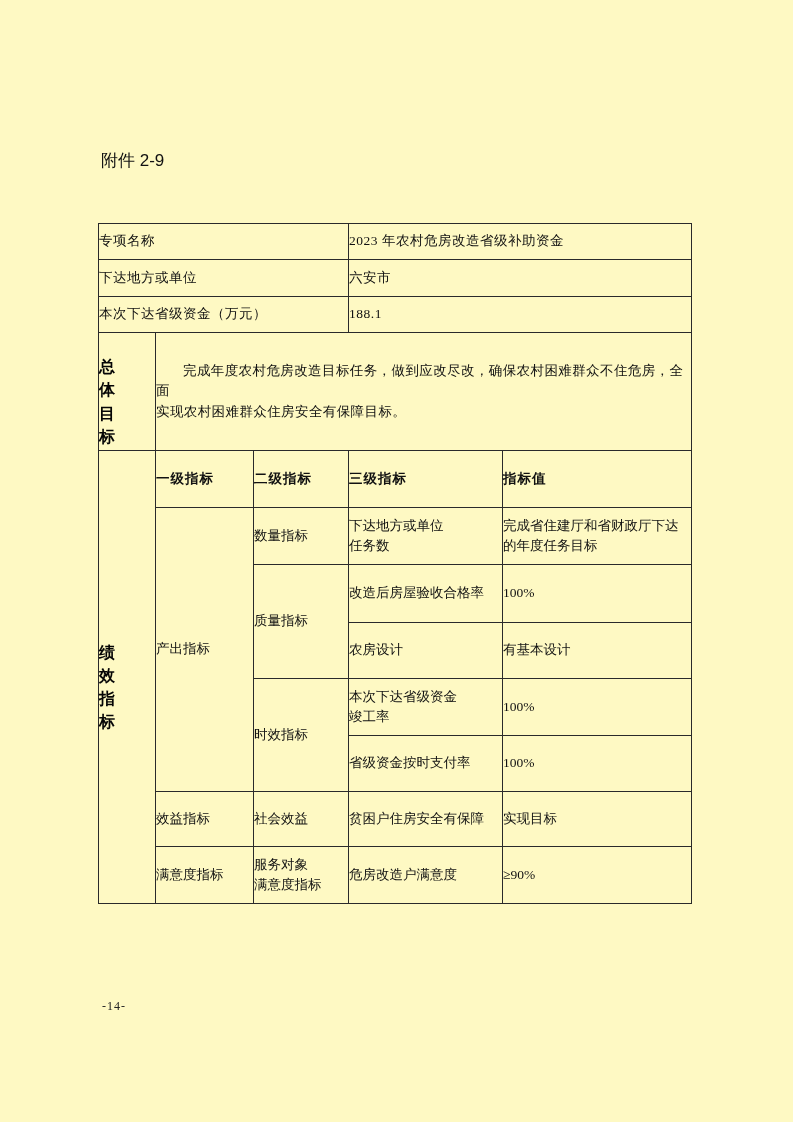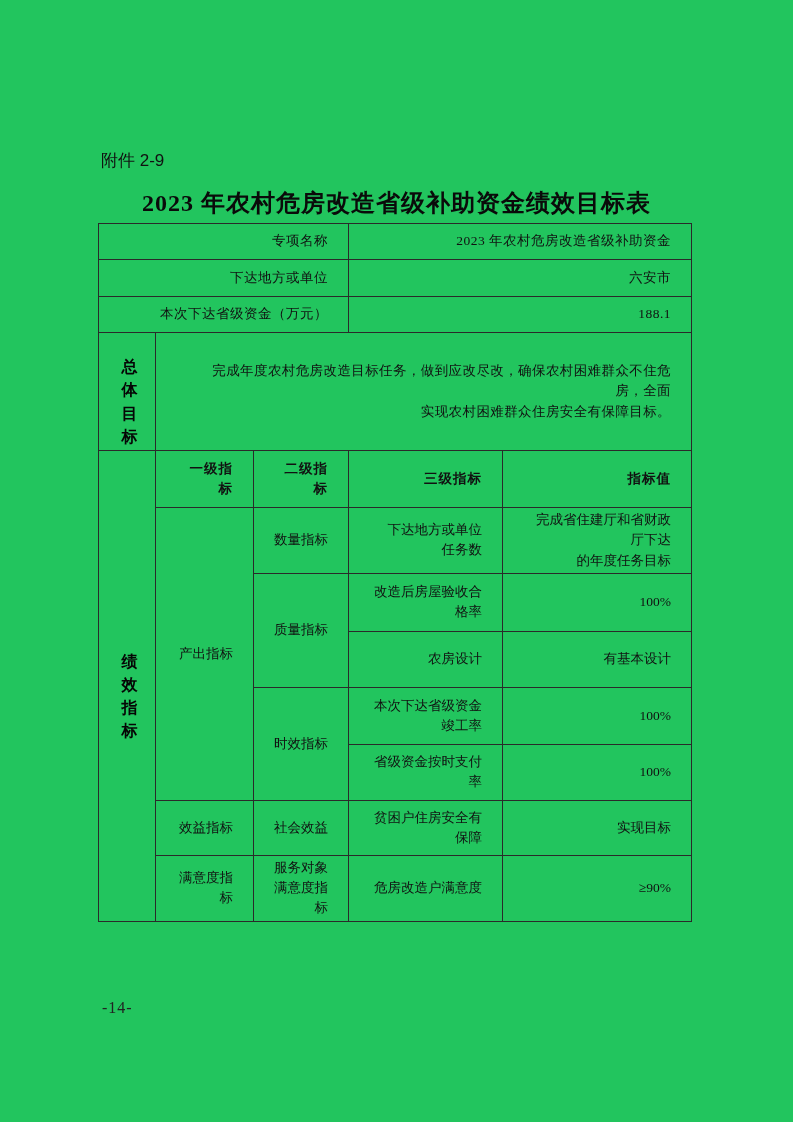--- a/index.html
+++ b/index.html
@@ -2,21 +2,21 @@
 <html><head>
 <meta charset="utf-8">
 <style>
   * { margin: 0; padding: 0; box-sizing: border-box; }
   html, body { background: #888; }
   .page {
     position: relative;
     width: 793px;
     height: 1122px;
     margin: 0 auto;
-    background: #22c55e;
+    background: #fef9c3;
     font-family: "Liberation Serif", "DejaVu Serif", serif;
     color: #000;
     overflow: hidden;
   }
   .attachment {
     position: absolute;
     left: 101px;
     top: 149px;
     font-size: 17px;
     font-family: "Liberation Sans", "DejaVu Sans", sans-serif;
@@ -36,24 +36,24 @@
   table.main {
     position: absolute;
     left: 98px;
     top: 223px;
     width: 593px;
     border-collapse: collapse;
     table-layout: fixed;
   }
   table.main td {
     border: 1px solid #2a2a2a;
-    text-align: right;
+    text-align: left;
     vertical-align: middle;
     font-size: 13.5px;
-    padding: 2px 20px;
+    padding: 2px 0;
     white-space: pre-line;
     line-height: 1.5;
     color: #111;
   }
   td.info-label, td.info-value { font-size: 14px; letter-spacing: 0.5px; }
   td.header-cell {
     font-weight: bold;
     font-size: 15px;
     letter-spacing: 1px;
     color: #050505;
@@ -74,33 +74,32 @@
     font-size: 13.5px;
     line-height: 24px;
     padding: 4px 12px 4px 10px;
     text-indent: 27px;
     letter-spacing: 0.4px;
   }
   .page-number {
     position: absolute;
     left: 102px;
     top: 999px;
-    font-size: 16px;
+    font-size: 12px;
     letter-spacing: 1px;
     color: #222;
   }
 </style>
 </head>
 <body>
 
 <div class="page">
 
   <div class="attachment">附件 2-9</div>
 
-  <div class="doc-title">2023 年农村危房改造省级补助资金绩效目标表</div>
 
   <table class="main">
     <colgroup>
       <col style="width:57px">
         <col style="width:98px">
         <col style="width:95px">
         <col style="width:154px">
         <col style="width:189px">
     </colgroup>
 

